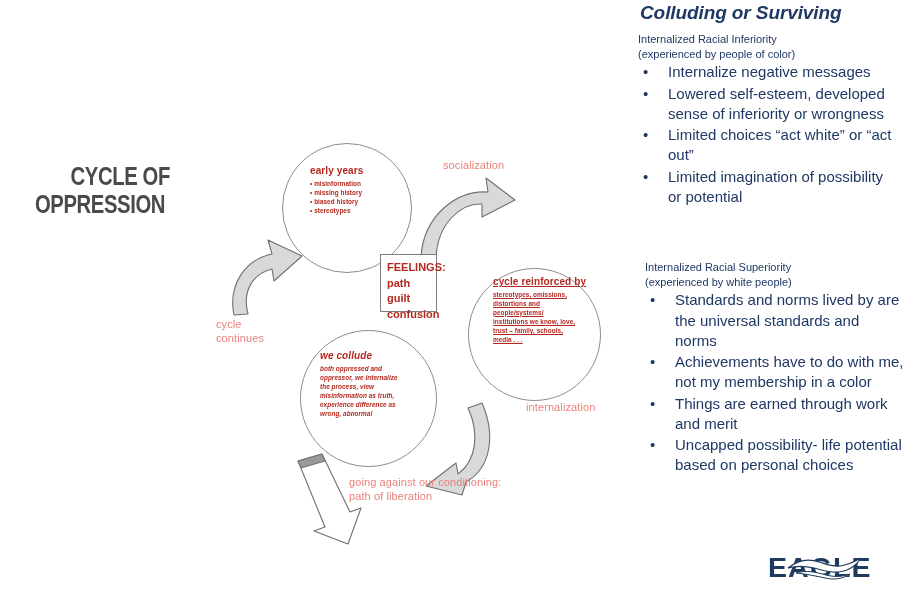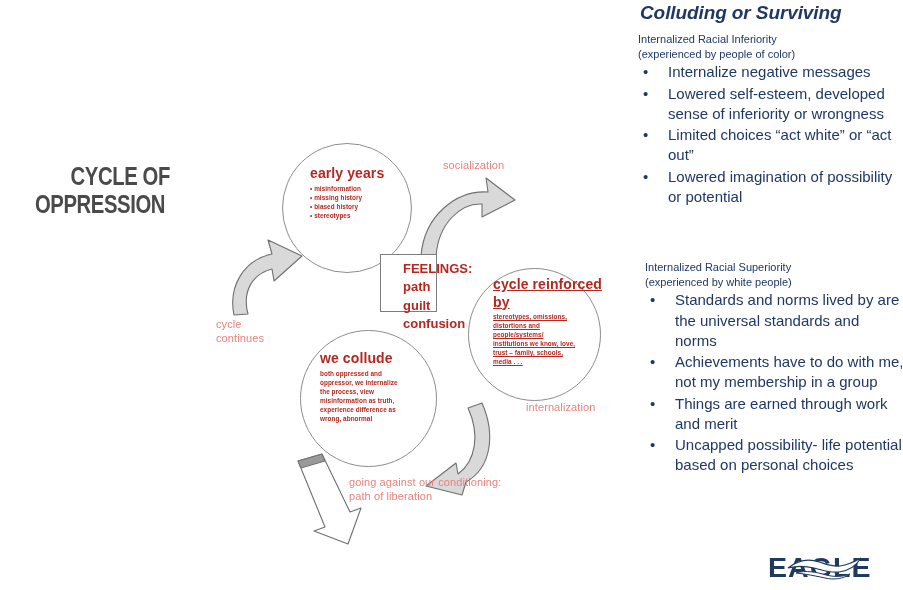--- a/index.html
+++ b/index.html
@@ -58,21 +58,21 @@
     box-sizing: border-box;
     background: #ffffff;
   }
   .node-body {
     position: absolute;
     color: #b5281f;
     font-family: "Liberation Sans", sans-serif;
   }
   .node-head {
     font-weight: 700;
-    font-size: 14px;
+    font-size: 10px;
     line-height: 1.25;
     letter-spacing: 0.1px;
     margin-bottom: 1px;
   }
   .node-lines {
     font-weight: 700;
     font-size: 6.4px;
     line-height: 1.42;
     letter-spacing: 0.05px;
   }
@@ -88,39 +88,38 @@
   
   #circle-reinforced {
     left: 258px; top: 148px; width: 133px; height: 133px;
   }
   #reinforced-text { left: 283px; top: 156px; width: 110px; text-decoration: underline; }
 
   
   #circle-collude {
     left: 90px; top: 210px; width: 137px; height: 137px;
   }
-  #collude-text { left: 110px; top: 230px; width: 110px; }
+  #collude-text { left: 110px; top: 230px; width: 110px; font-style: italic; }
 
   
   #feelings-box {
     position: absolute;
     left: 170px; top: 134px;
     width: 57px; height: 58px;
     border: 1px solid #7d7d7d;
     box-sizing: border-box;
     background: #ffffff;
   }
   #feelings-text {
     position: absolute;
     left: 177px; top: 140px;
     color: #b5281f;
     font-weight: 700;
-    font-size: 13px;
+    font-size: 11px;
     line-height: 1.42;
-    margin-left: 16px;
   }
   #feelings-text .ln { display: block; }
 
   
   .cycle-label {
     position: absolute;
     color: #e8837c;
     font-size: 11px;
     line-height: 1.28;
     letter-spacing: 0.1px;
@@ -310,32 +309,32 @@
 
   <div class="sect" id="section-inferiority">
     <div class="sect-lead">
       <span class="ln">Internalized Racial Inferiority</span>
       <span class="ln">(experienced by people of color)</span>
     </div>
     <ul>
       <li><span class="bullet-dot">•</span><span>Internalize negative messages</span></li>
       <li><span class="bullet-dot">•</span><span>Lowered self-esteem, developed sense of inferiority or wrongness</span></li>
       <li><span class="bullet-dot">•</span><span>Limited choices “act white” or “act out”</span></li>
-      <li><span class="bullet-dot">•</span><span>Lowered imagination of possibility or potential</span></li>
+      <li><span class="bullet-dot">•</span><span>Limited imagination of possibility or potential</span></li>
     </ul>
   </div>
 
   <div class="sect" id="section-superiority">
     <div class="sect-lead">
       <span class="ln">Internalized Racial Superiority</span>
       <span class="ln">(experienced by white people)</span>
     </div>
     <ul>
       <li><span class="bullet-dot">•</span><span>Standards and norms lived by are the universal standards and norms</span></li>
-      <li><span class="bullet-dot">•</span><span>Achievements have to do with me, not my membership in a group</span></li>
+      <li><span class="bullet-dot">•</span><span>Achievements have to do with me, not my membership in a color</span></li>
       <li><span class="bullet-dot">•</span><span>Things are earned through work and merit</span></li>
       <li><span class="bullet-dot">•</span><span>Uncapped possibility- life potential based on personal choices</span></li>
     </ul>
   </div>
 </div>
 
 <div id="eagle-logo">
   <div id="eagle-wordmark">EAGLE</div>
   <svg id="eagle-mark" viewBox="0 0 78 26">
     <path d="M2,14 C12,6 22,4 33,8 C40,10 46,13 54,12 C61,11 68,8 75,4 C70,12 62,17 53,18 C44,19 36,16 28,14 C19,12 10,12 2,14 Z" fill="#ffffff" stroke="#1f3a5f" stroke-width="1.2"></path>

